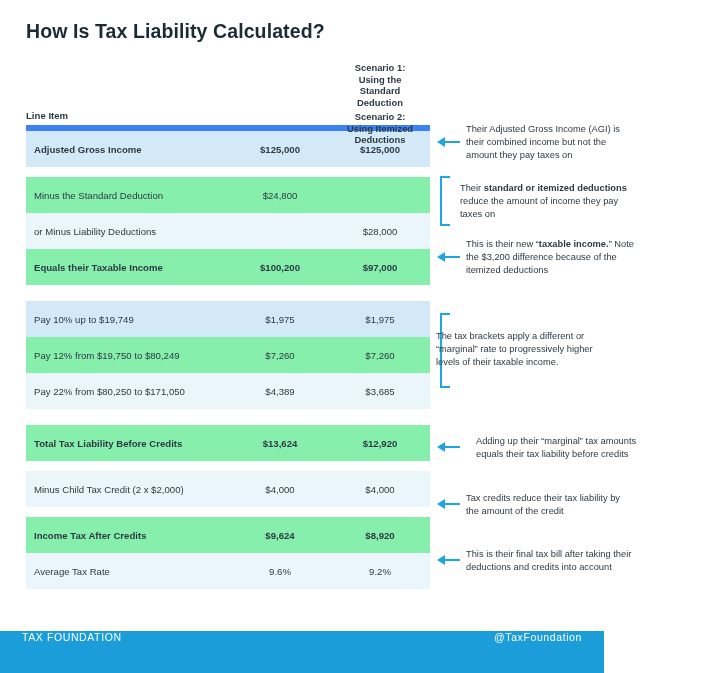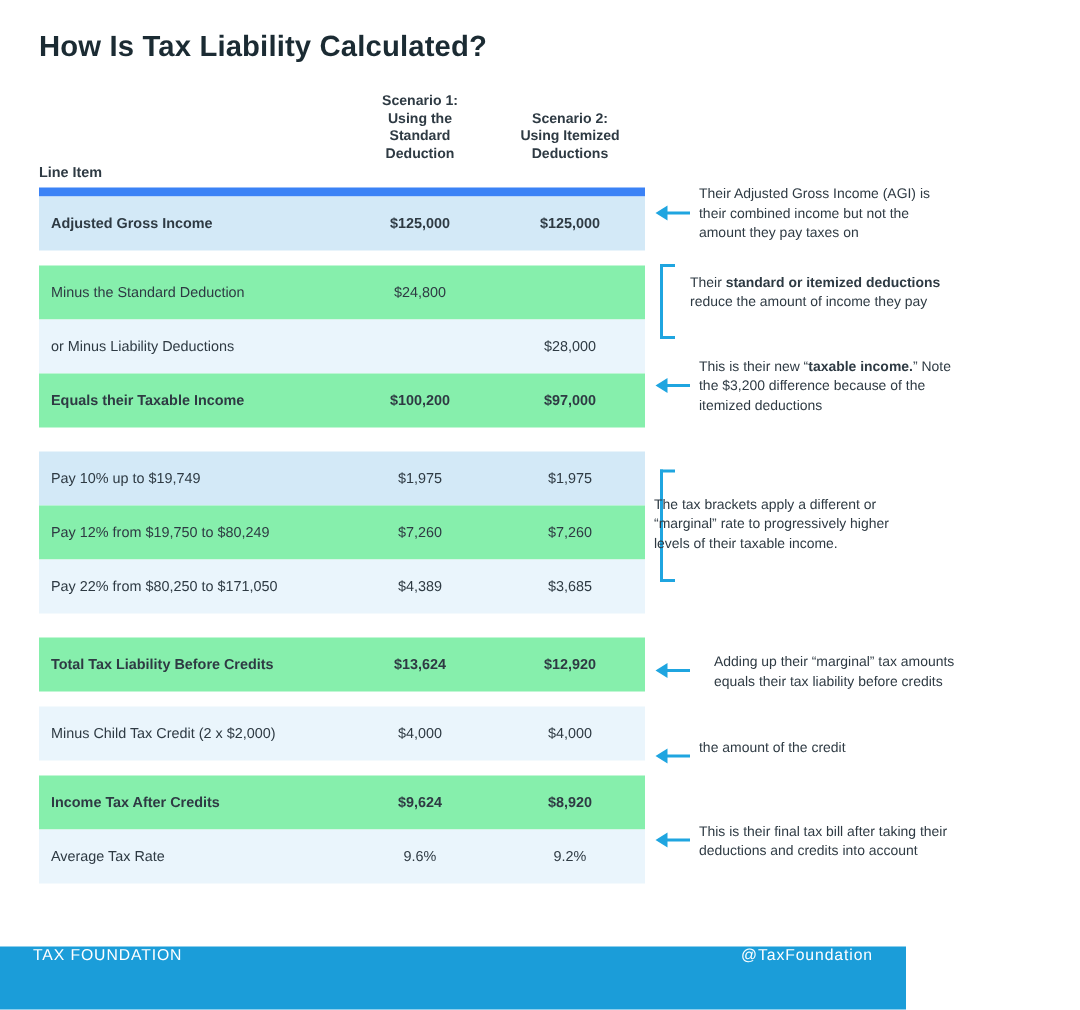--- a/index.html
+++ b/index.html
@@ -35,20 +35,21 @@
   .table {
     position: absolute;
     left: 26px;
     top: 62px;
     width: 404px;
   }
   .col-head {
     display: flex;
     align-items: flex-end;
     height: 48px;
+    flex-direction: column;
   }
   .col-head .c0 { width: 204px; }
   .col-head .c1 { width: 100px; }
   .col-head .c2 { width: 100px; }
   .col-head .c1, .col-head .c2 {
     text-align: center;
     font-size: 9.4px;
     font-weight: bold;
     line-height: 11.5px;
     color: #2e3a43;
@@ -263,20 +264,21 @@
   <div class="anno" style="left:466px; top:123px;">
     <div>Their Adjusted Gross Income (AGI) is</div>
     <div>their combined income but not the</div>
     <div>amount they pay taxes on</div>
   </div>
 
   <div class="brace" style="left:440px; top:176px; height:50px;"></div>
   <div class="anno" style="left:460px; top:182px;">
     <div><span>Their </span><b>standard or itemized deductions</b></div>
     <div>reduce the amount of income they pay</div>
+    <div>taxes on</div>
   </div>
 
   <div class="arrow" style="left:437px; top:251px;">
     <div class="head"></div>
       <div class="shaft"></div>
   </div>
   <div class="anno" style="left:466px; top:238px;">
     <div><span>This is their new “</span><b>taxable income.</b><span>” Note</span></div>
     <div>the $3,200 difference because of the</div>
     <div>itemized deductions</div>
@@ -296,20 +298,21 @@
   <div class="anno" style="left:476px; top:435px;">
     <div>Adding up their “marginal” tax amounts</div>
     <div>equals their tax liability before credits</div>
   </div>
 
   <div class="arrow" style="left:437px; top:498px;">
     <div class="head"></div>
       <div class="shaft"></div>
   </div>
   <div class="anno" style="left:466px; top:492px;">
+    <div>Tax credits reduce their tax liability by</div>
     <div>the amount of the credit</div>
   </div>
 
   <div class="arrow" style="left:437px; top:554px;">
     <div class="head"></div>
       <div class="shaft"></div>
   </div>
   <div class="anno" style="left:466px; top:548px;">
     <div>This is their final tax bill after taking their</div>
     <div>deductions and credits into account</div>

